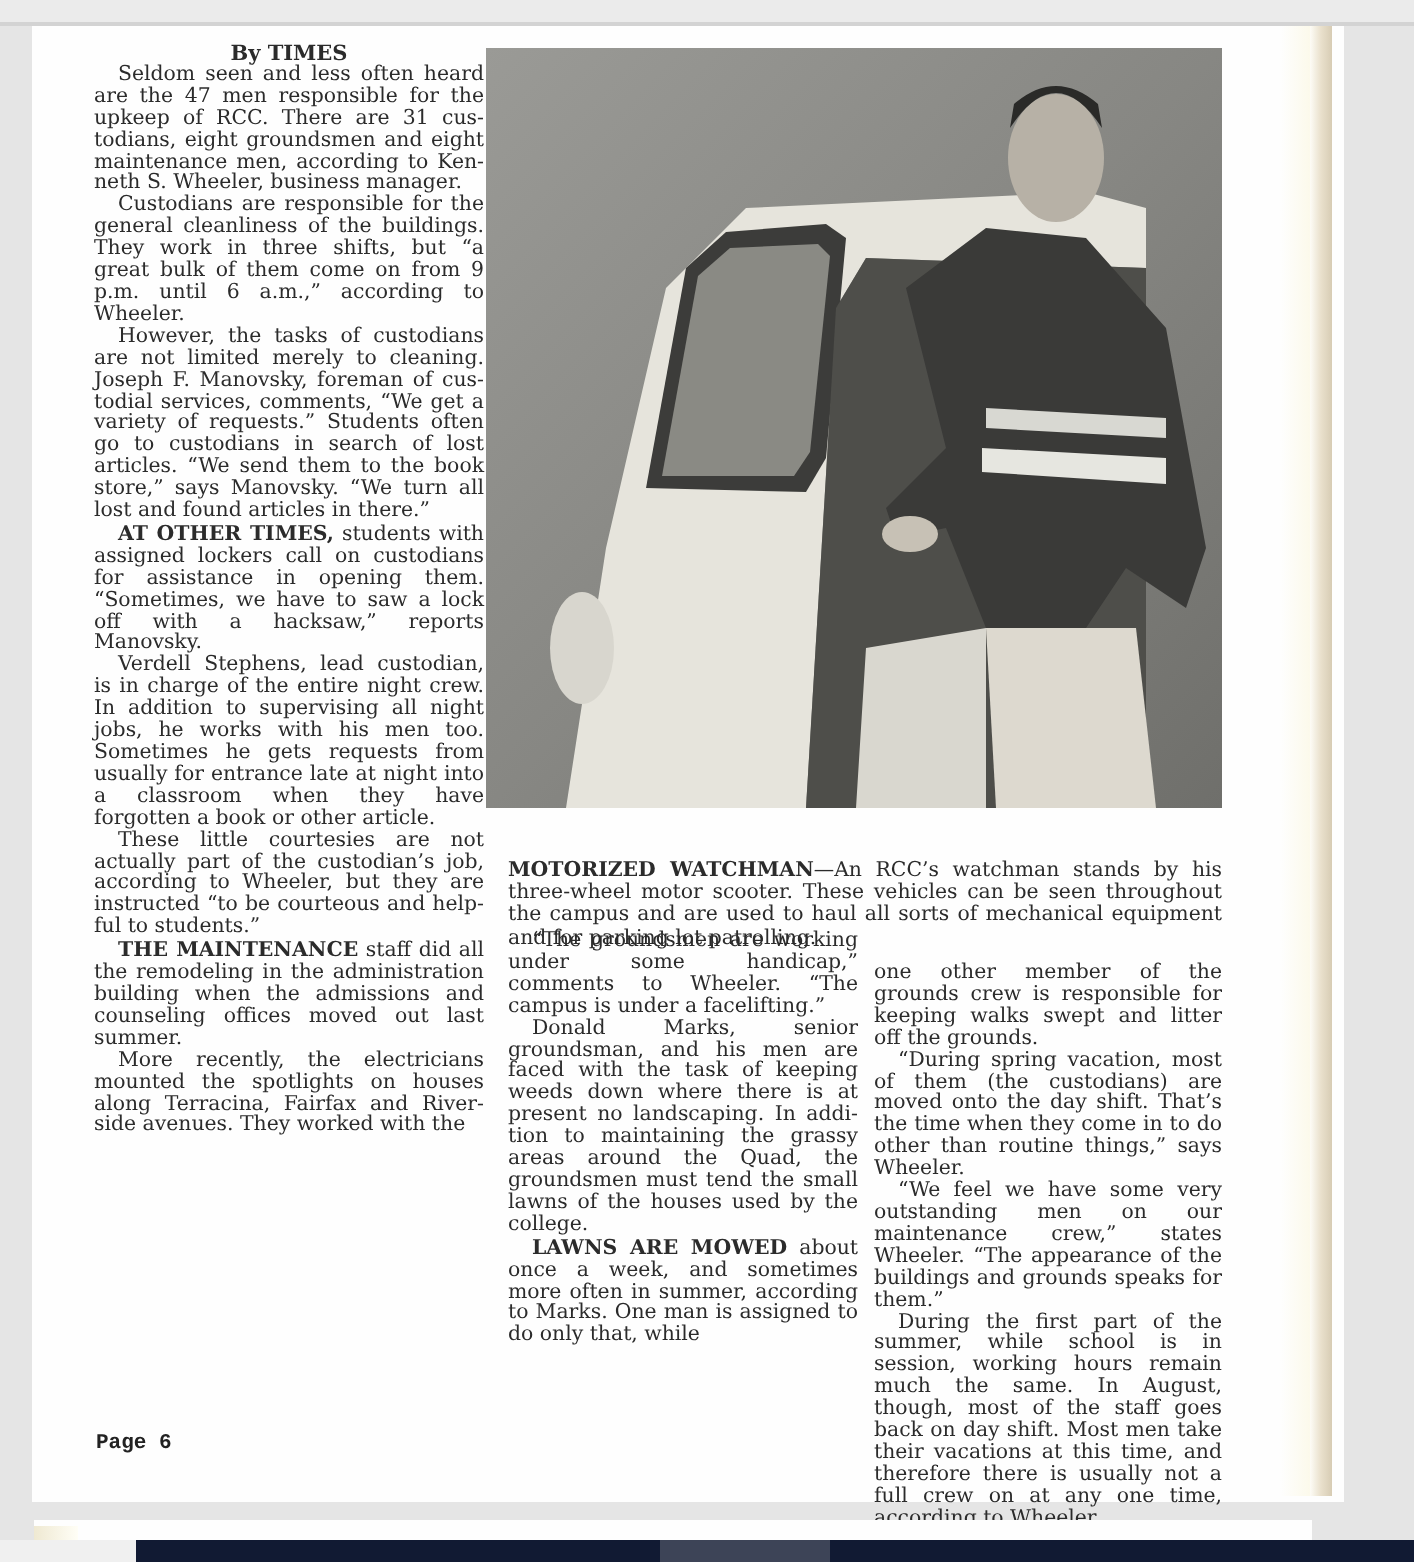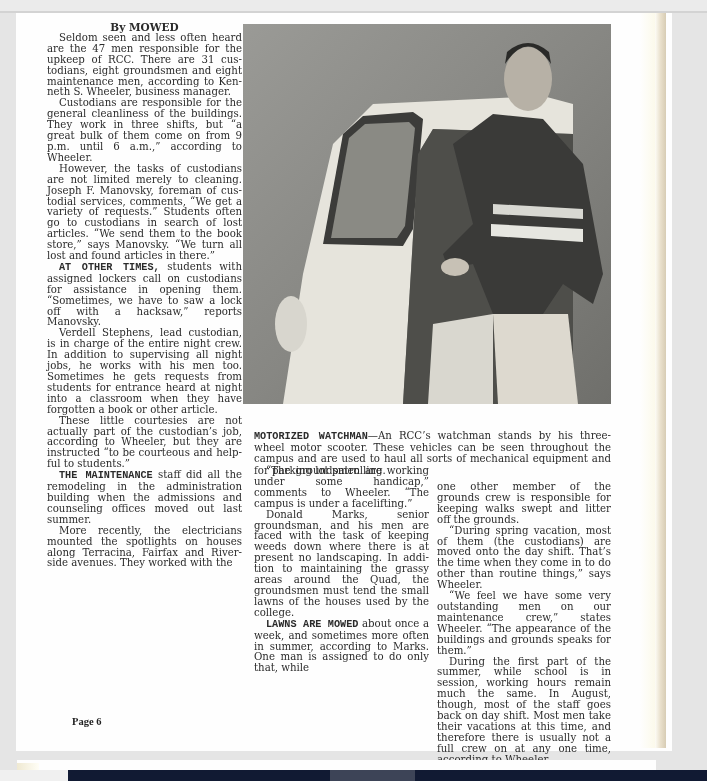--- a/index.html
+++ b/index.html
@@ -54,53 +54,53 @@
     }
     .col p { margin: 0; text-indent: 12px; }
     .col p.noind { text-indent: 0; }
     .col1 { left: 47px; top: 22px; width: 195px; }
     .col2 { left: 254px; top: 466px; width: 175px; }
     .col3 { left: 437px; top: 482px; width: 174px; }
     .byline {
       text-align: center; font-weight: bold; font-size: 10.5px; margin-bottom: 1px;
       text-indent: 0 !important;
     }
-    .lead { font-weight: bold; font-family: Liberation Mono, monospace; }
+    .lead { font-weight: bold; }
     .photo {
       position: absolute; left: 243px; top: 24px; width: 368px; height: 380px;
       background: #8d8d89; overflow: hidden;
     }
     .photo svg { display: block; }
     .caption {
       position: absolute; left: 254px; top: 430px; width: 357px;
       font-size: 10.2px; line-height: 11.2px; color: #2b2b2b; text-align: justify;
     }
     .caption .lead { font-weight: bold; }
     .pagenum {
       position: absolute; left: 48px; top: 716px;
-      font-family: Liberation Serif, serif;
-      font-weight: bold; font-size: 10.5px; color: #222; margin-left: 24px;
+      font-family: Liberation Mono, monospace;
+      font-weight: bold; font-size: 10.5px; color: #222;
     }
   </style>
 </head>
 <body>
 
 <div class="topbar"></div>
 
 <div class="page"></div>
 <div class="gutter-shade"></div>
 <div class="gutter"></div>
 
 <div class="col col1">
-    <p class="byline">By MOWED</p>
+    <p class="byline">By TIMES</p>
     <p>Seldom seen and less often heard are the 47 men responsible for the upkeep of RCC. There are 31 cus­todians, eight groundsmen and eight maintenance men, according to Ken­neth S. Wheeler, business manager.</p>
     <p>Custodians are responsible for the general cleanliness of the buildings. They work in three shifts, but “a great bulk of them come on from 9 p.m. until 6 a.m.,” according to Wheeler.</p>
     <p>However, the tasks of custodians are not limited merely to cleaning. Joseph F. Manovsky, foreman of cus­todial services, comments, “We get a variety of requests.” Students often go to custodians in search of lost articles. “We send them to the book store,” says Manovsky. “We turn all lost and found articles in there.”</p>
     <p><span class="lead">AT OTHER TIMES,</span><span> students with assigned lockers call on custodians for assistance in opening them. “Some­times, we have to saw a lock off with a hacksaw,” reports Manovsky.</span></p>
-    <p>Verdell Stephens, lead custodian, is in charge of the entire night crew. In addition to supervising all night jobs, he works with his men too. Sometimes he gets requests from students for entrance heard at night into a class­room when they have forgotten a book or other article.</p>
+    <p>Verdell Stephens, lead custodian, is in charge of the entire night crew. In addition to supervising all night jobs, he works with his men too. Sometimes he gets requests from usually for entrance late at night into a class­room when they have forgotten a book or other article.</p>
     <p>These little courtesies are not actu­ally part of the custodian’s job, ac­cording to Wheeler, but they are instructed “to be courteous and help­ful to students.”</p>
     <p><span class="lead">THE MAINTENANCE</span><span> staff did all the remodeling in the administration building when the admissions and counseling offices moved out last summer.</span></p>
     <p>More recently, the electricians mounted the spotlights on houses along Terracina, Fairfax and River­side avenues. They worked with the</p>
   </div>
 
 <div class="photo">
   <svg width="368" height="380" viewBox="0 0 368 380">
     <defs>
       <linearGradient id="wall" x1="0" y1="0" x2="1" y2="1">
         <stop offset="0" stop-color="#9a9a96"></stop>

